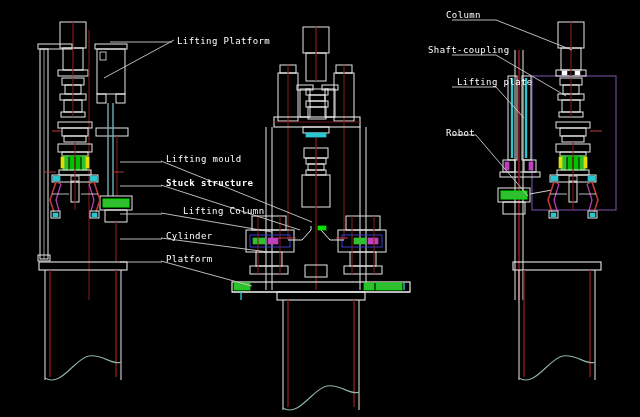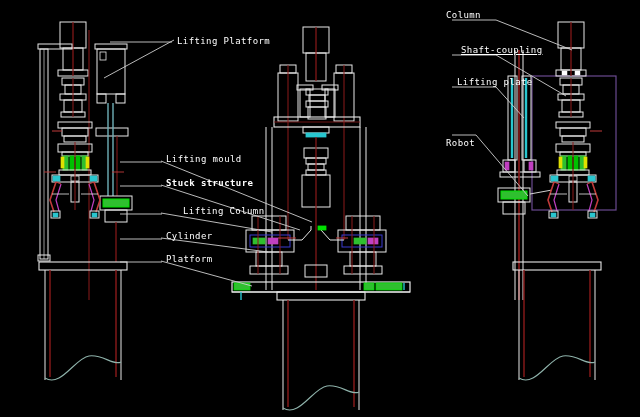--- a/index.html
+++ b/index.html
@@ -300,17 +300,17 @@
 
   <div class="lbl" style="left:177px;top:36px;">Lifting Platform</div>
 
   <div class="lbl" style="left:166px;top:154px;">Lifting mould</div>
   <div class="lbl" style="left:166px;top:178px;font-weight:bold;">Stuck structure</div>
   <div class="lbl" style="left:166px;top:206px;padding-left:17px;">Lifting Column</div>
   <div class="lbl" style="left:166px;top:231px;">Cylinder</div>
   <div class="lbl" style="left:166px;top:254px;">Platform</div>
 
   <div class="lbl" style="left:446px;top:10px;">Column</div>
-  <div class="lbl" style="left:461px;top:45px;text-decoration:underline;">Shaft-coupling</div>
+  <div class="lbl" style="left:428px;top:45px;">Shaft-coupling</div>
   <div class="lbl" style="left:422px;top:77px;padding-left:35px;">Lifting plate</div>
-  <div class="lbl" style="left:446px;top:138px;">Robot</div>
+  <div class="lbl" style="left:446px;top:128px;">Robot</div>
 
 </div>
 
 </body></html>

